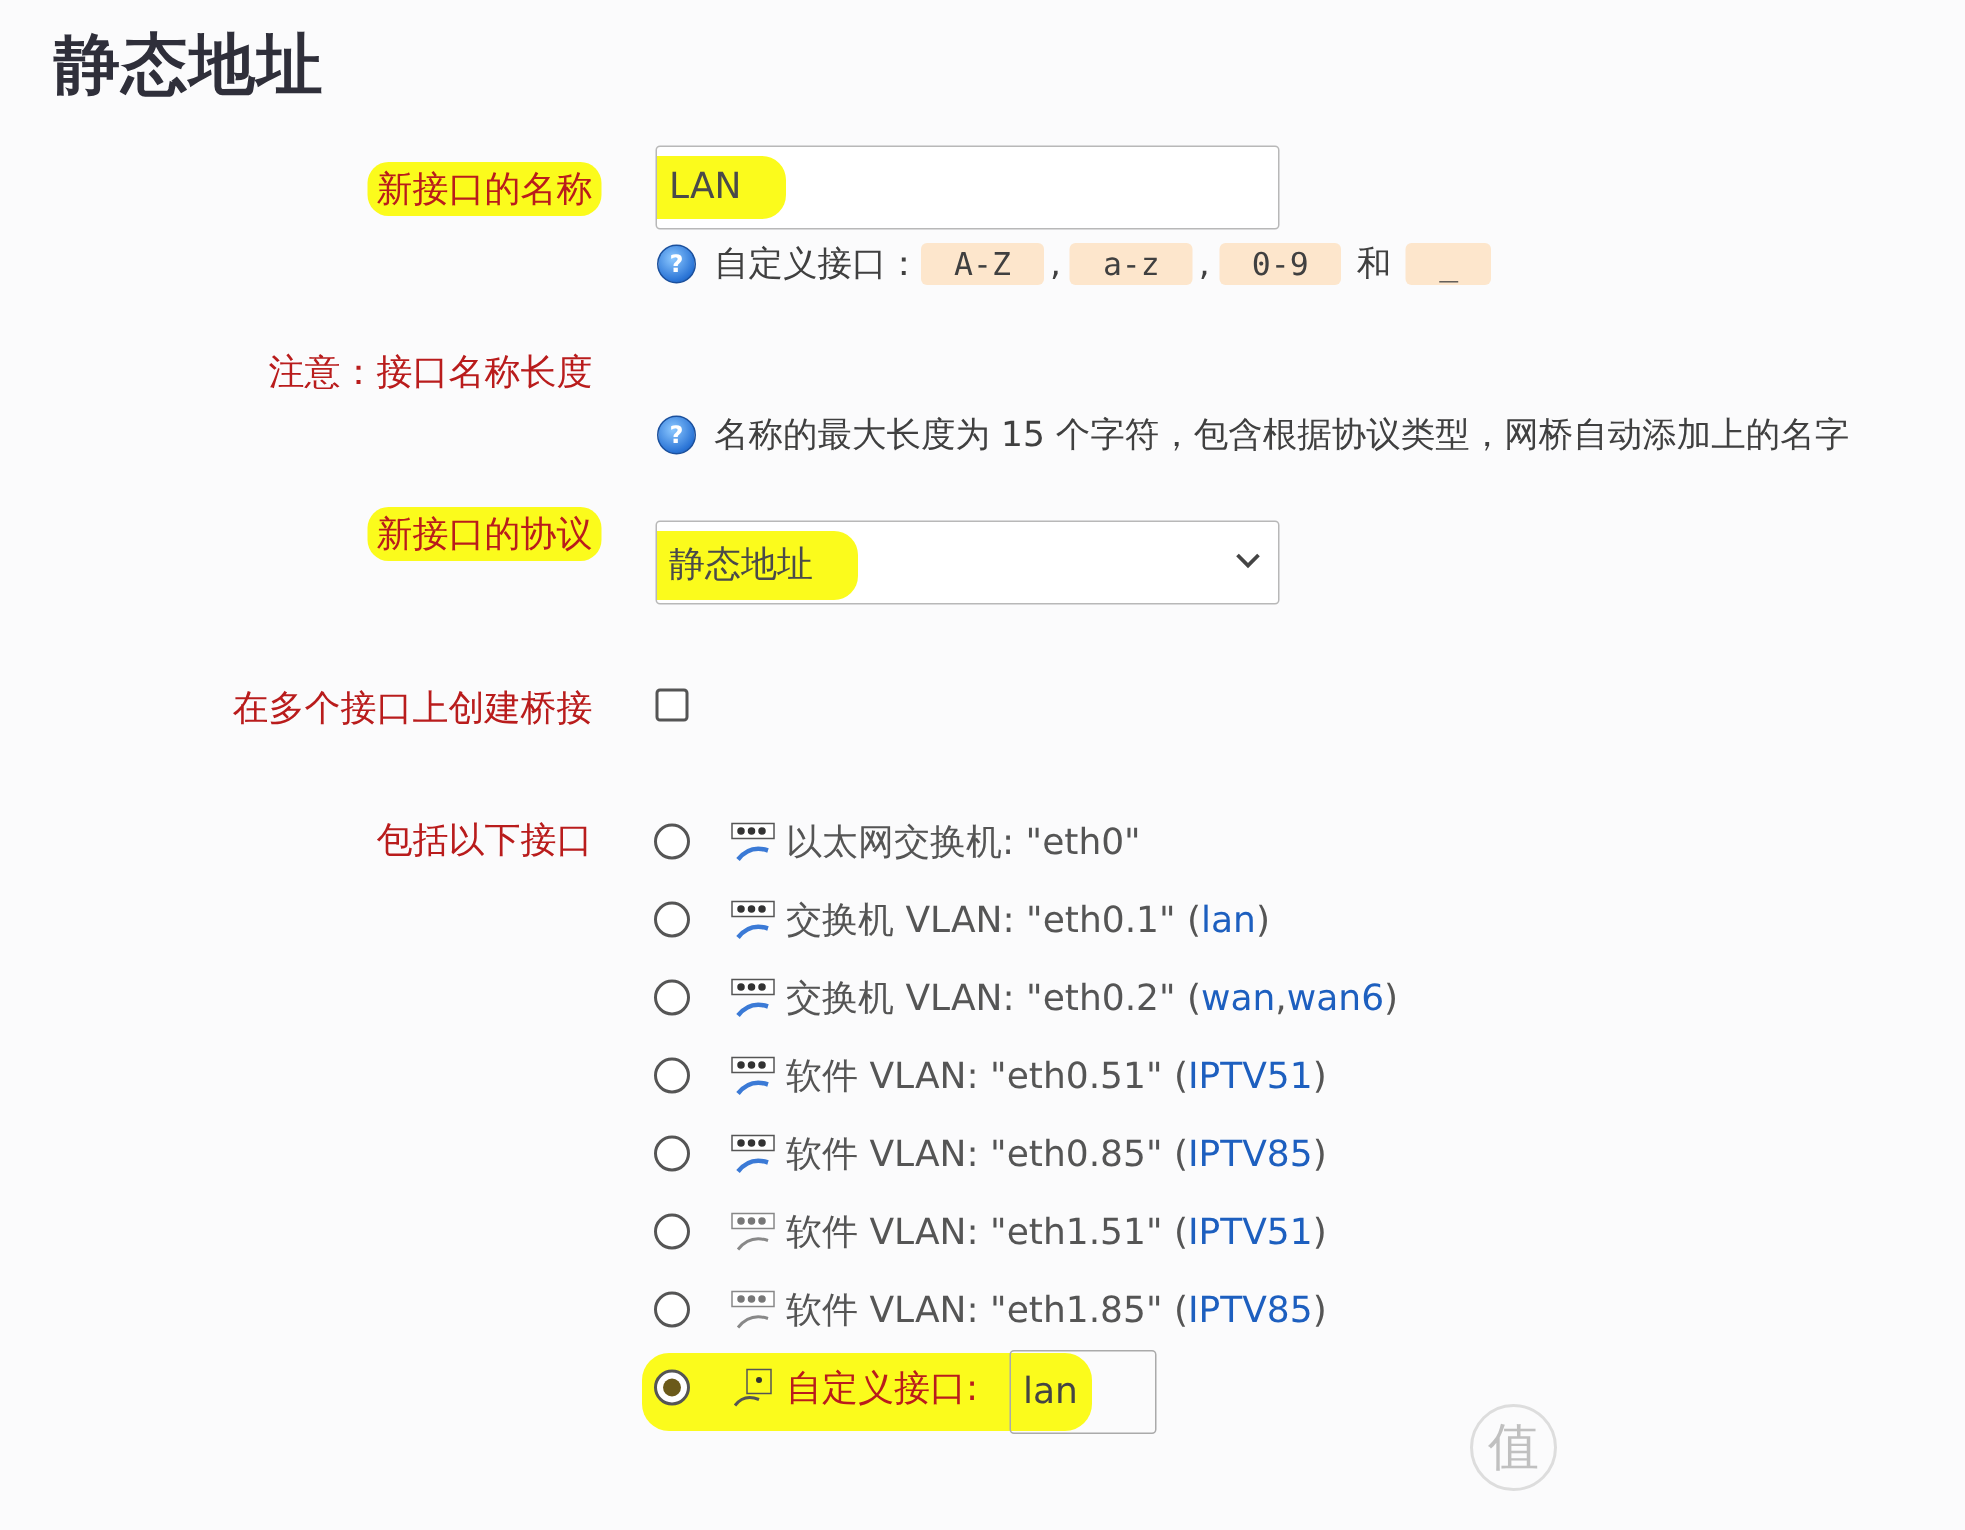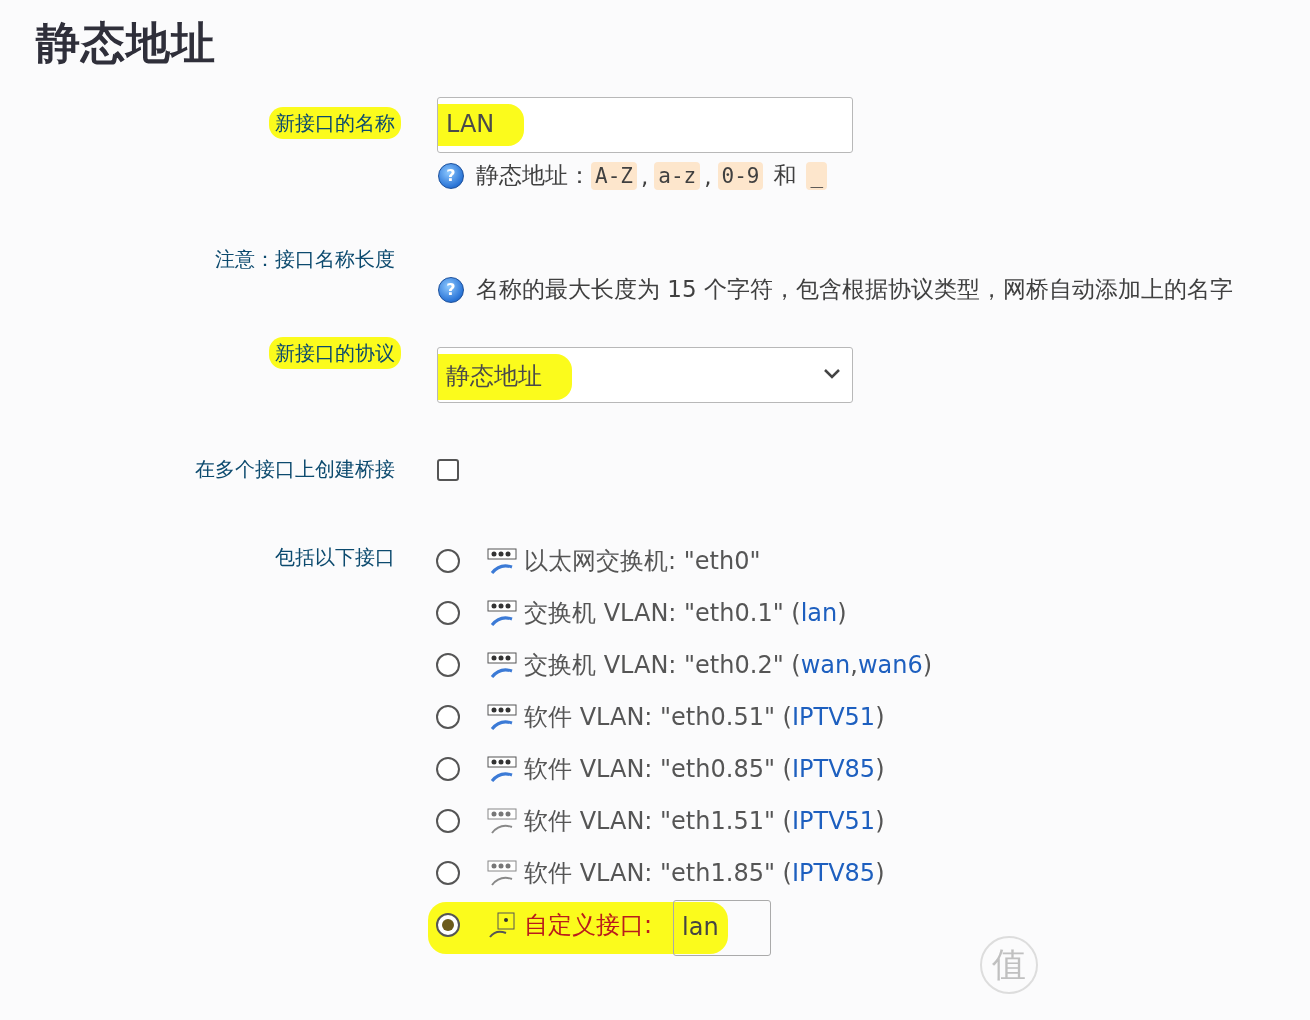--- a/index.html
+++ b/index.html
@@ -7,21 +7,21 @@
     width:1310px; height:1020px; overflow:hidden; position:relative;
     background:#fbfbfc;
     font-family:"DejaVu Sans","Liberation Sans",sans-serif;
     color:#404040;
   }
   .title {
     position:absolute; left:36px; top:14px;
     font-size:44px; font-weight:bold; color:#2f2f3a; letter-spacing:1px;
   }
   .label {
-    position:absolute; right:915px; font-size:20px; color:#0c4a6e; white-space:nowrap;
+    position:absolute; right:915px; font-size:24px; color:#b91c1c; white-space:nowrap;
   }
   .hl { background:#fbfb1c; border-radius:14px; padding:4px 6px; margin:-4px -6px; }
   .field {
     position:absolute; left:437px; width:416px; height:56px;
     border:1px solid #b8b8b8; border-radius:3px; background:#fff; box-sizing:border-box;
   }
   .field .val {
     position:absolute; left:8px; top:12px; font-size:24px; color:#4a4a4a;
   }
   .field .val.hl { padding:6px 30px 8px 8px; margin:0; left:0; top:6px; border-radius:0 16px 16px 0; }
@@ -31,21 +31,21 @@
     display:flex; align-items:center;
   }
   .qicon {
     width:24px; height:24px; border-radius:50%;
     background:radial-gradient(circle at 40% 35%, #8cc8ff, #2a74d6 70%, #1a4f9c);
     color:#fff; font-size:16px; font-weight:bold; display:inline-flex; align-items:center; justify-content:center;
     margin-right:12px; border:1px solid #1a4f9c;
   }
   code.tok {
     font-family:"DejaVu Sans Mono","Liberation Mono",monospace; font-size:21px;
-    background:#fde6cc; border-radius:4px; padding:2px 4px; color:#404040;
+    background:#fde6cc; border-radius:4px; padding:2px 22px; color:#404040;
   }
   .sep { margin:0 6px 0 4px; }
   .checkbox {
     position:absolute; left:437px; top:459px; width:22px; height:22px;
     border:2px solid #555; border-radius:3px; background:#fff; box-sizing:border-box;
   }
   .opt { position:absolute; left:436px; height:40px; display:flex; align-items:center; white-space:nowrap; }
   .radio {
     width:24px; height:24px; border:2px solid #555; border-radius:50%; box-sizing:border-box;
     background:#fff; margin-right:26px; position:relative;
@@ -73,31 +73,31 @@
 <body>
 
 <div class="title">静态地址</div>
 
 <div class="label" style="top:110px;"><span class="hl">新接口的名称</span></div>
 <div class="field" style="top:97px;">
   <span class="val hl">LAN</span>
 </div>
 <div class="hint" style="top:160px;">
   <span class="qicon">?</span>
-  <span>静态地址：</span>
+  <span>自定义接口：</span>
   <code class="tok">A-Z</code>
     <span class="sep">,</span>
   <code class="tok">a-z</code>
     <span class="sep">,</span>
   <code class="tok">0-9</code>
   <span style="margin:0 10px;">和</span>
   <code class="tok">_</code>
 </div>
 
-<div class="label" style="top:246px;">注意：接口名称长度</div>
+<div class="label" style="top:232px;">注意：接口名称长度</div>
 <div class="hint" style="top:274px;">
   <span class="qicon">?</span>
   <span>名称的最大长度为 15 个字符，包含根据协议类型，网桥自动添加上的名字</span>
 </div>
 
 <div class="label" style="top:340px;"><span class="hl">新接口的协议</span></div>
 <div class="field" style="top:347px;">
   <span class="val hl">静态地址</span>
   <svg class="chev" viewBox="0 0 20 16">
       <path d="M3 4 L10 11 L17 4" fill="none" stroke="#444" stroke-width="2.5"></path>

